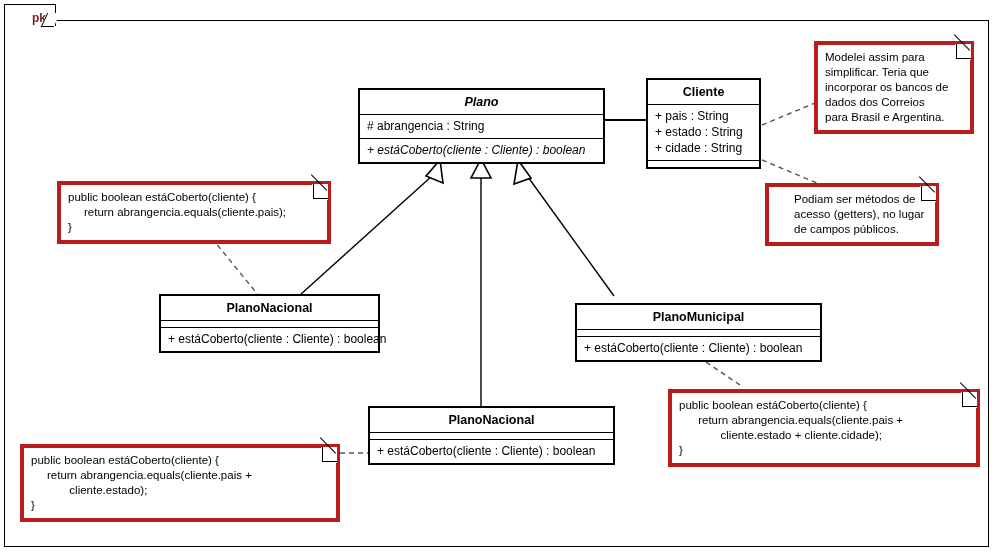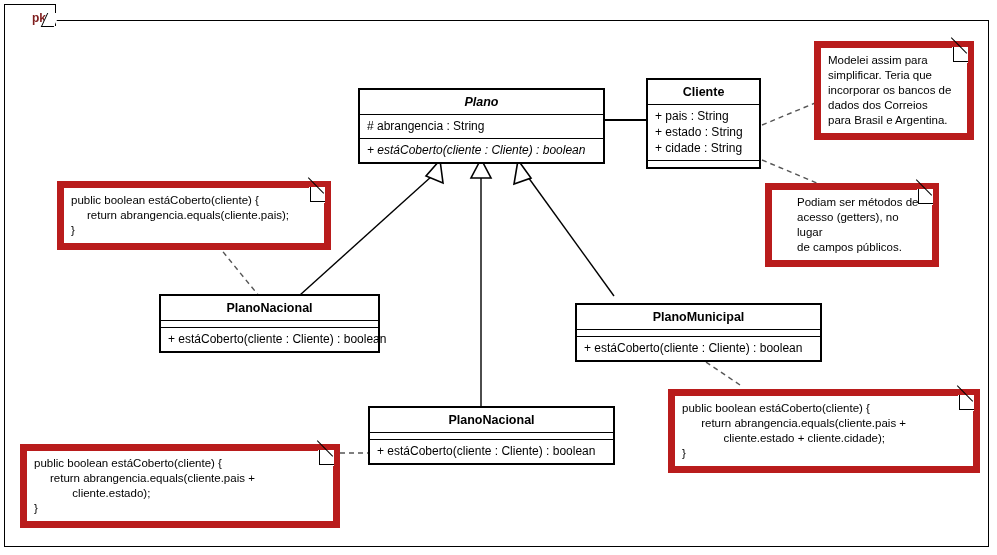--- a/index.html
+++ b/index.html
@@ -102,21 +102,21 @@
   }
   .uml-feature.abstract {
     font-style: italic;
   }
 
   
   .uml-note {
     position: absolute;
     box-sizing: border-box;
     background: #fff;
-    border: 7px solid #b91c1c;
+    border: 4px solid #b91c1c;
     z-index: 6;
   }
   .uml-note .note-body {
     position: relative;
     padding: 5px 8px 5px 7px;
     font-size: 11.5px;
     line-height: 15px;
     color: #000;
     white-space: pre-wrap;
     z-index: 2;

